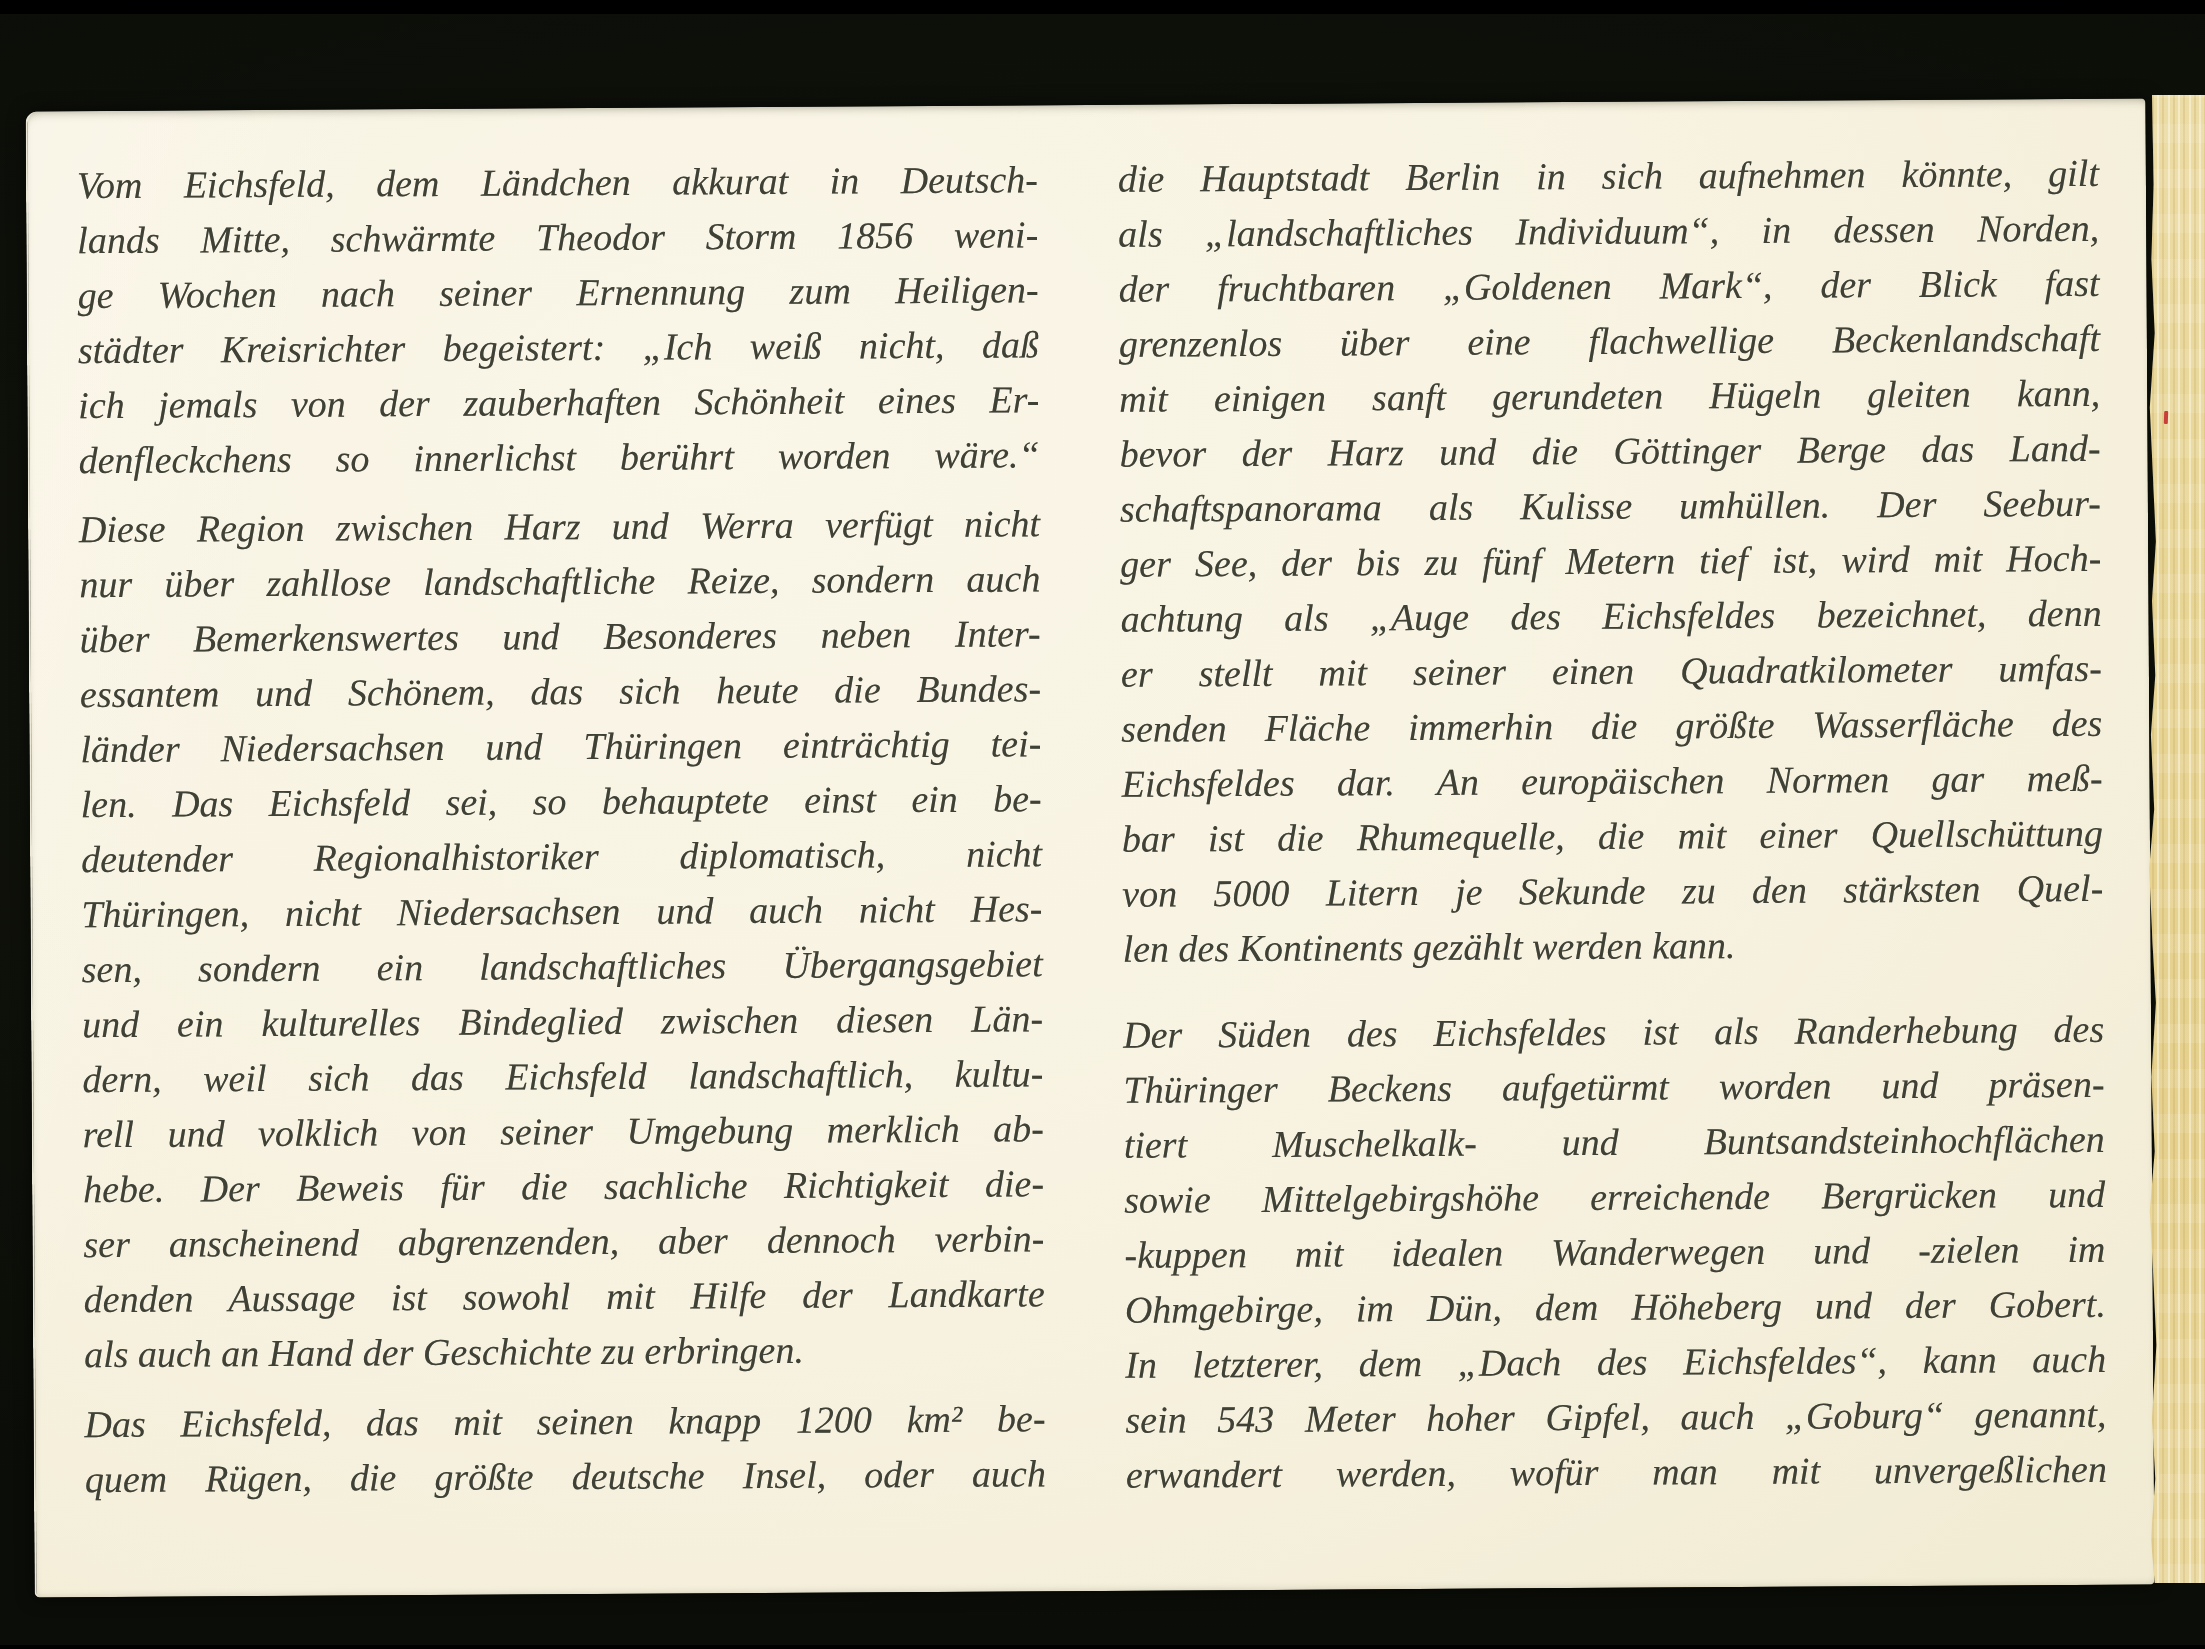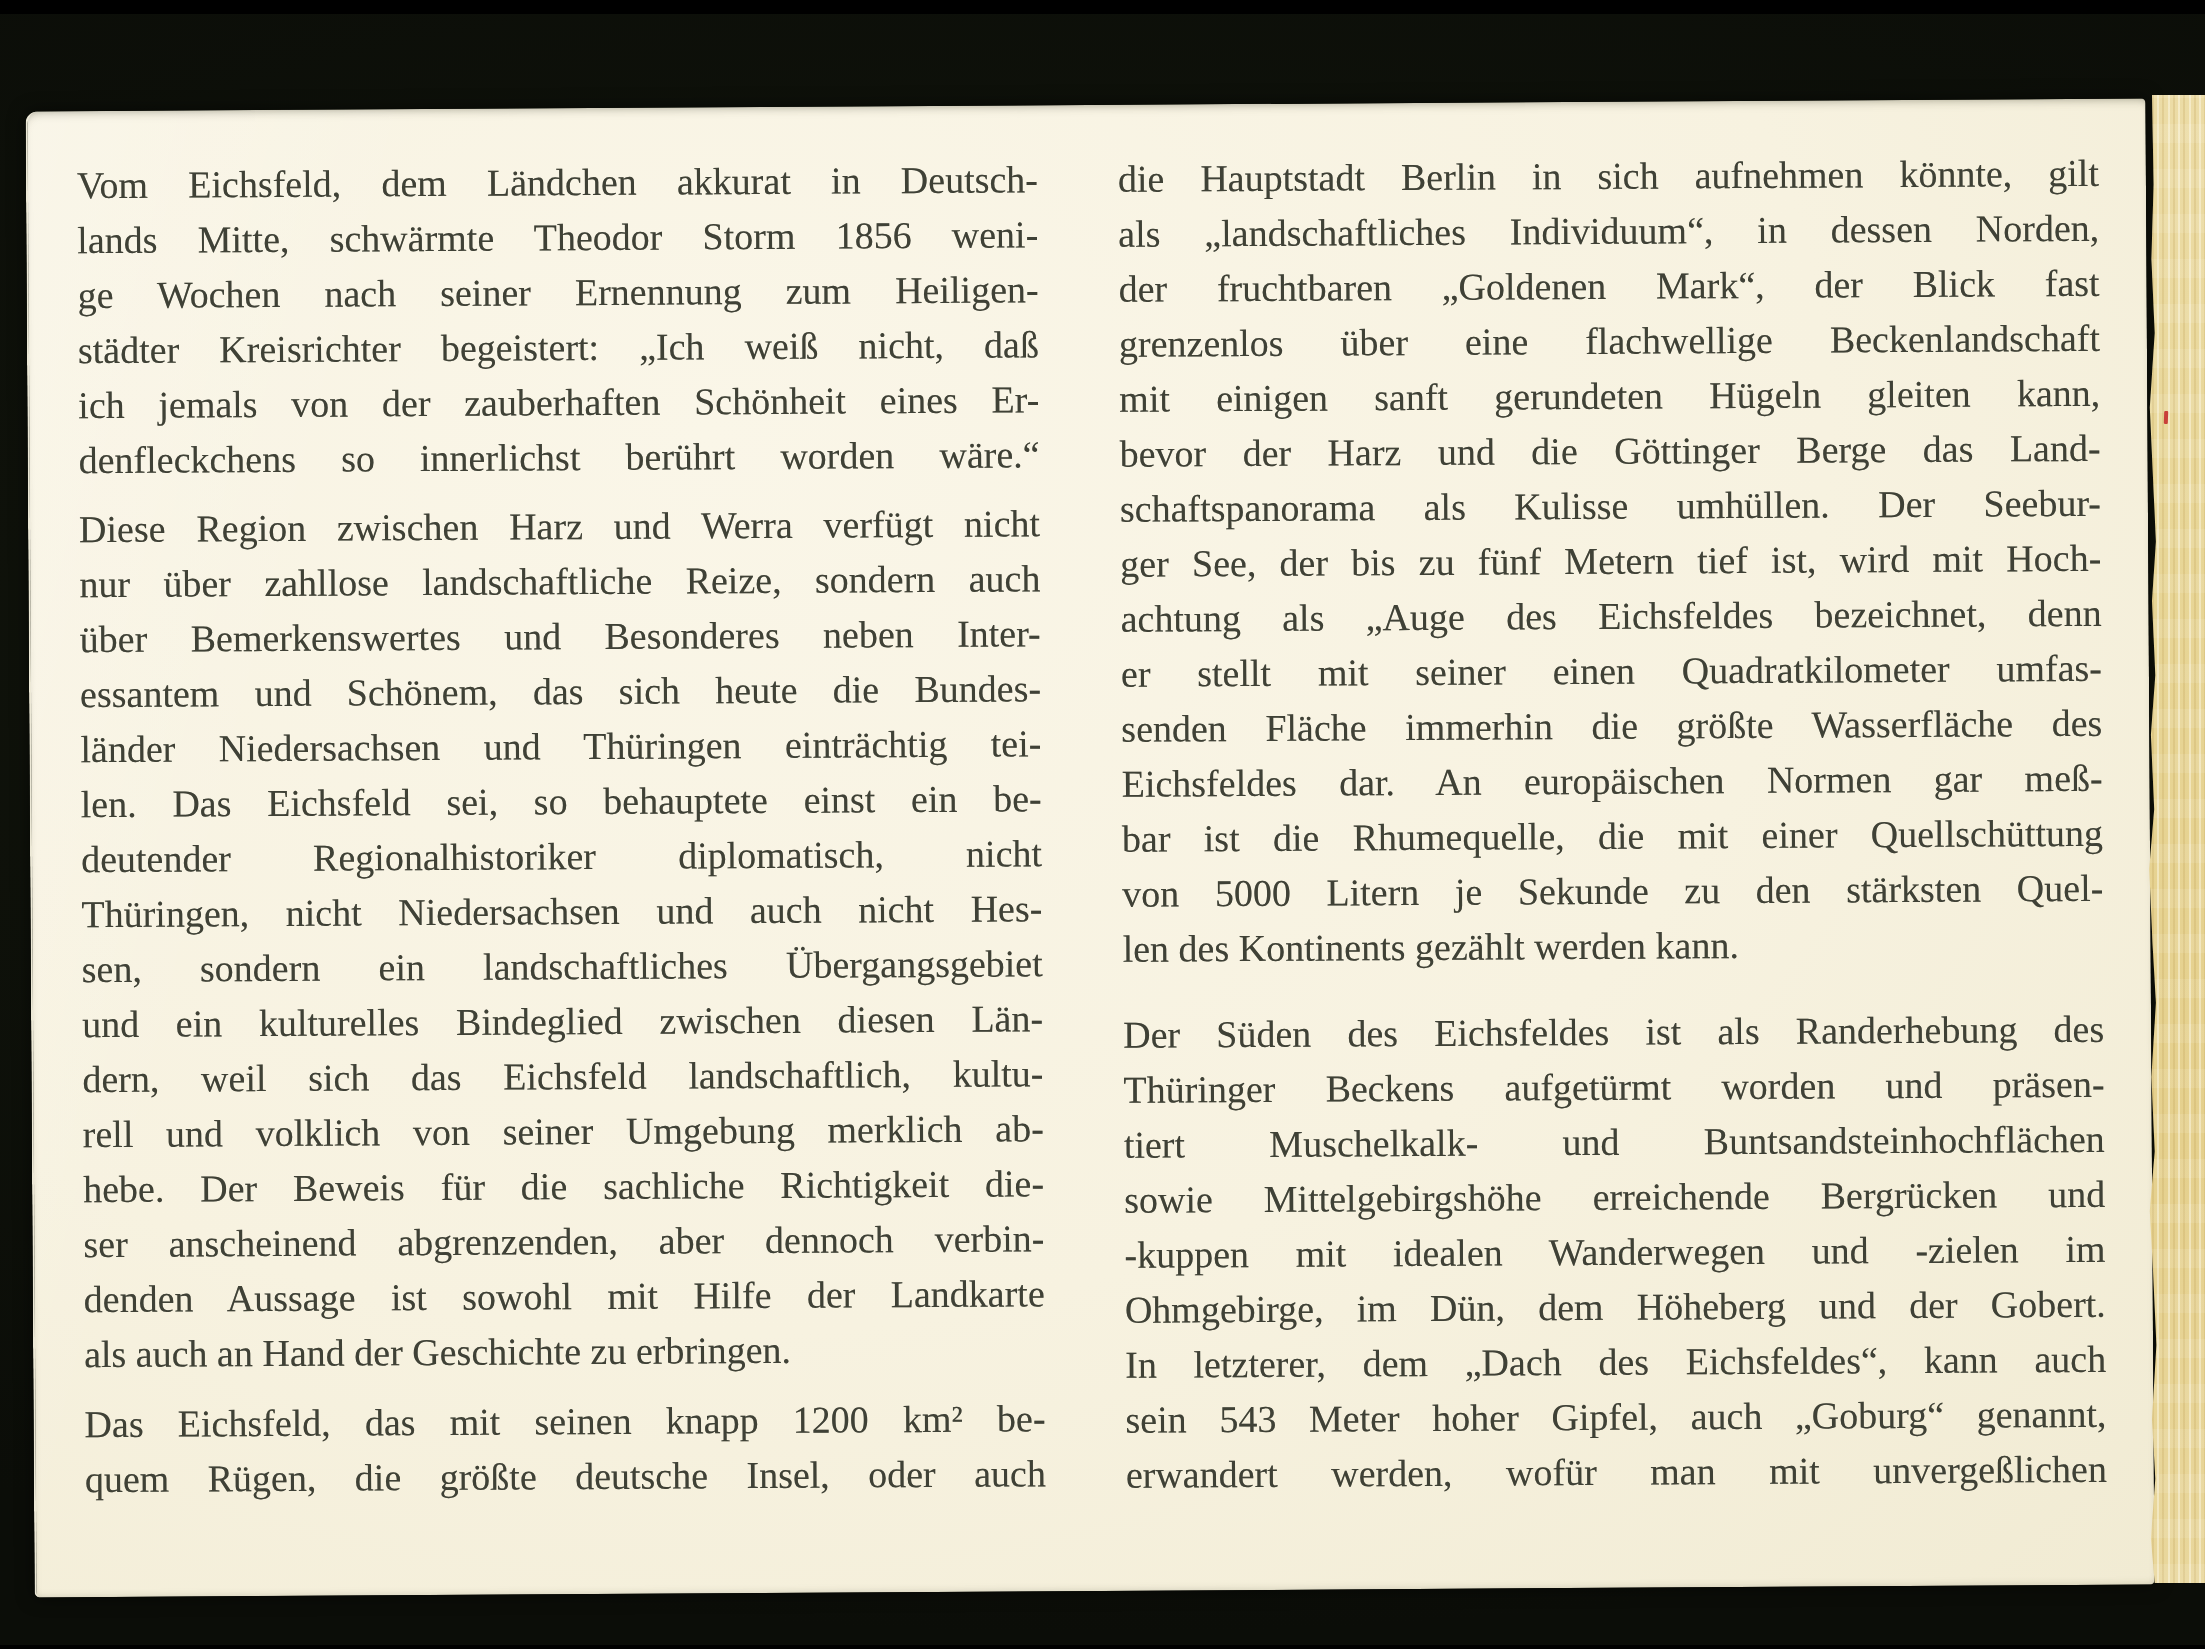--- a/index.html
+++ b/index.html
@@ -9,20 +9,21 @@
     --ink:#3f4136;
     --red_fleck:#c9403a;
   }
   html,body{margin:0;padding:0;background:#000;}
   .scene{
     position:relative;
     width:2205px;height:1649px;
     overflow:hidden;
     background:#000;
     font-family:"Liberation Serif","DejaVu Serif",serif;
+    font-style:italic;
   }
   
   .cover{
     position:absolute;left:0;right:0;top:14.4px;bottom:4.4px;
     background:
       radial-gradient(ellipse 130% 80% at 50% 42%, rgba(34,42,22,0.30), rgba(0,0,0,0) 72%),
       var(--cover_background);
   }
   
   .page{

